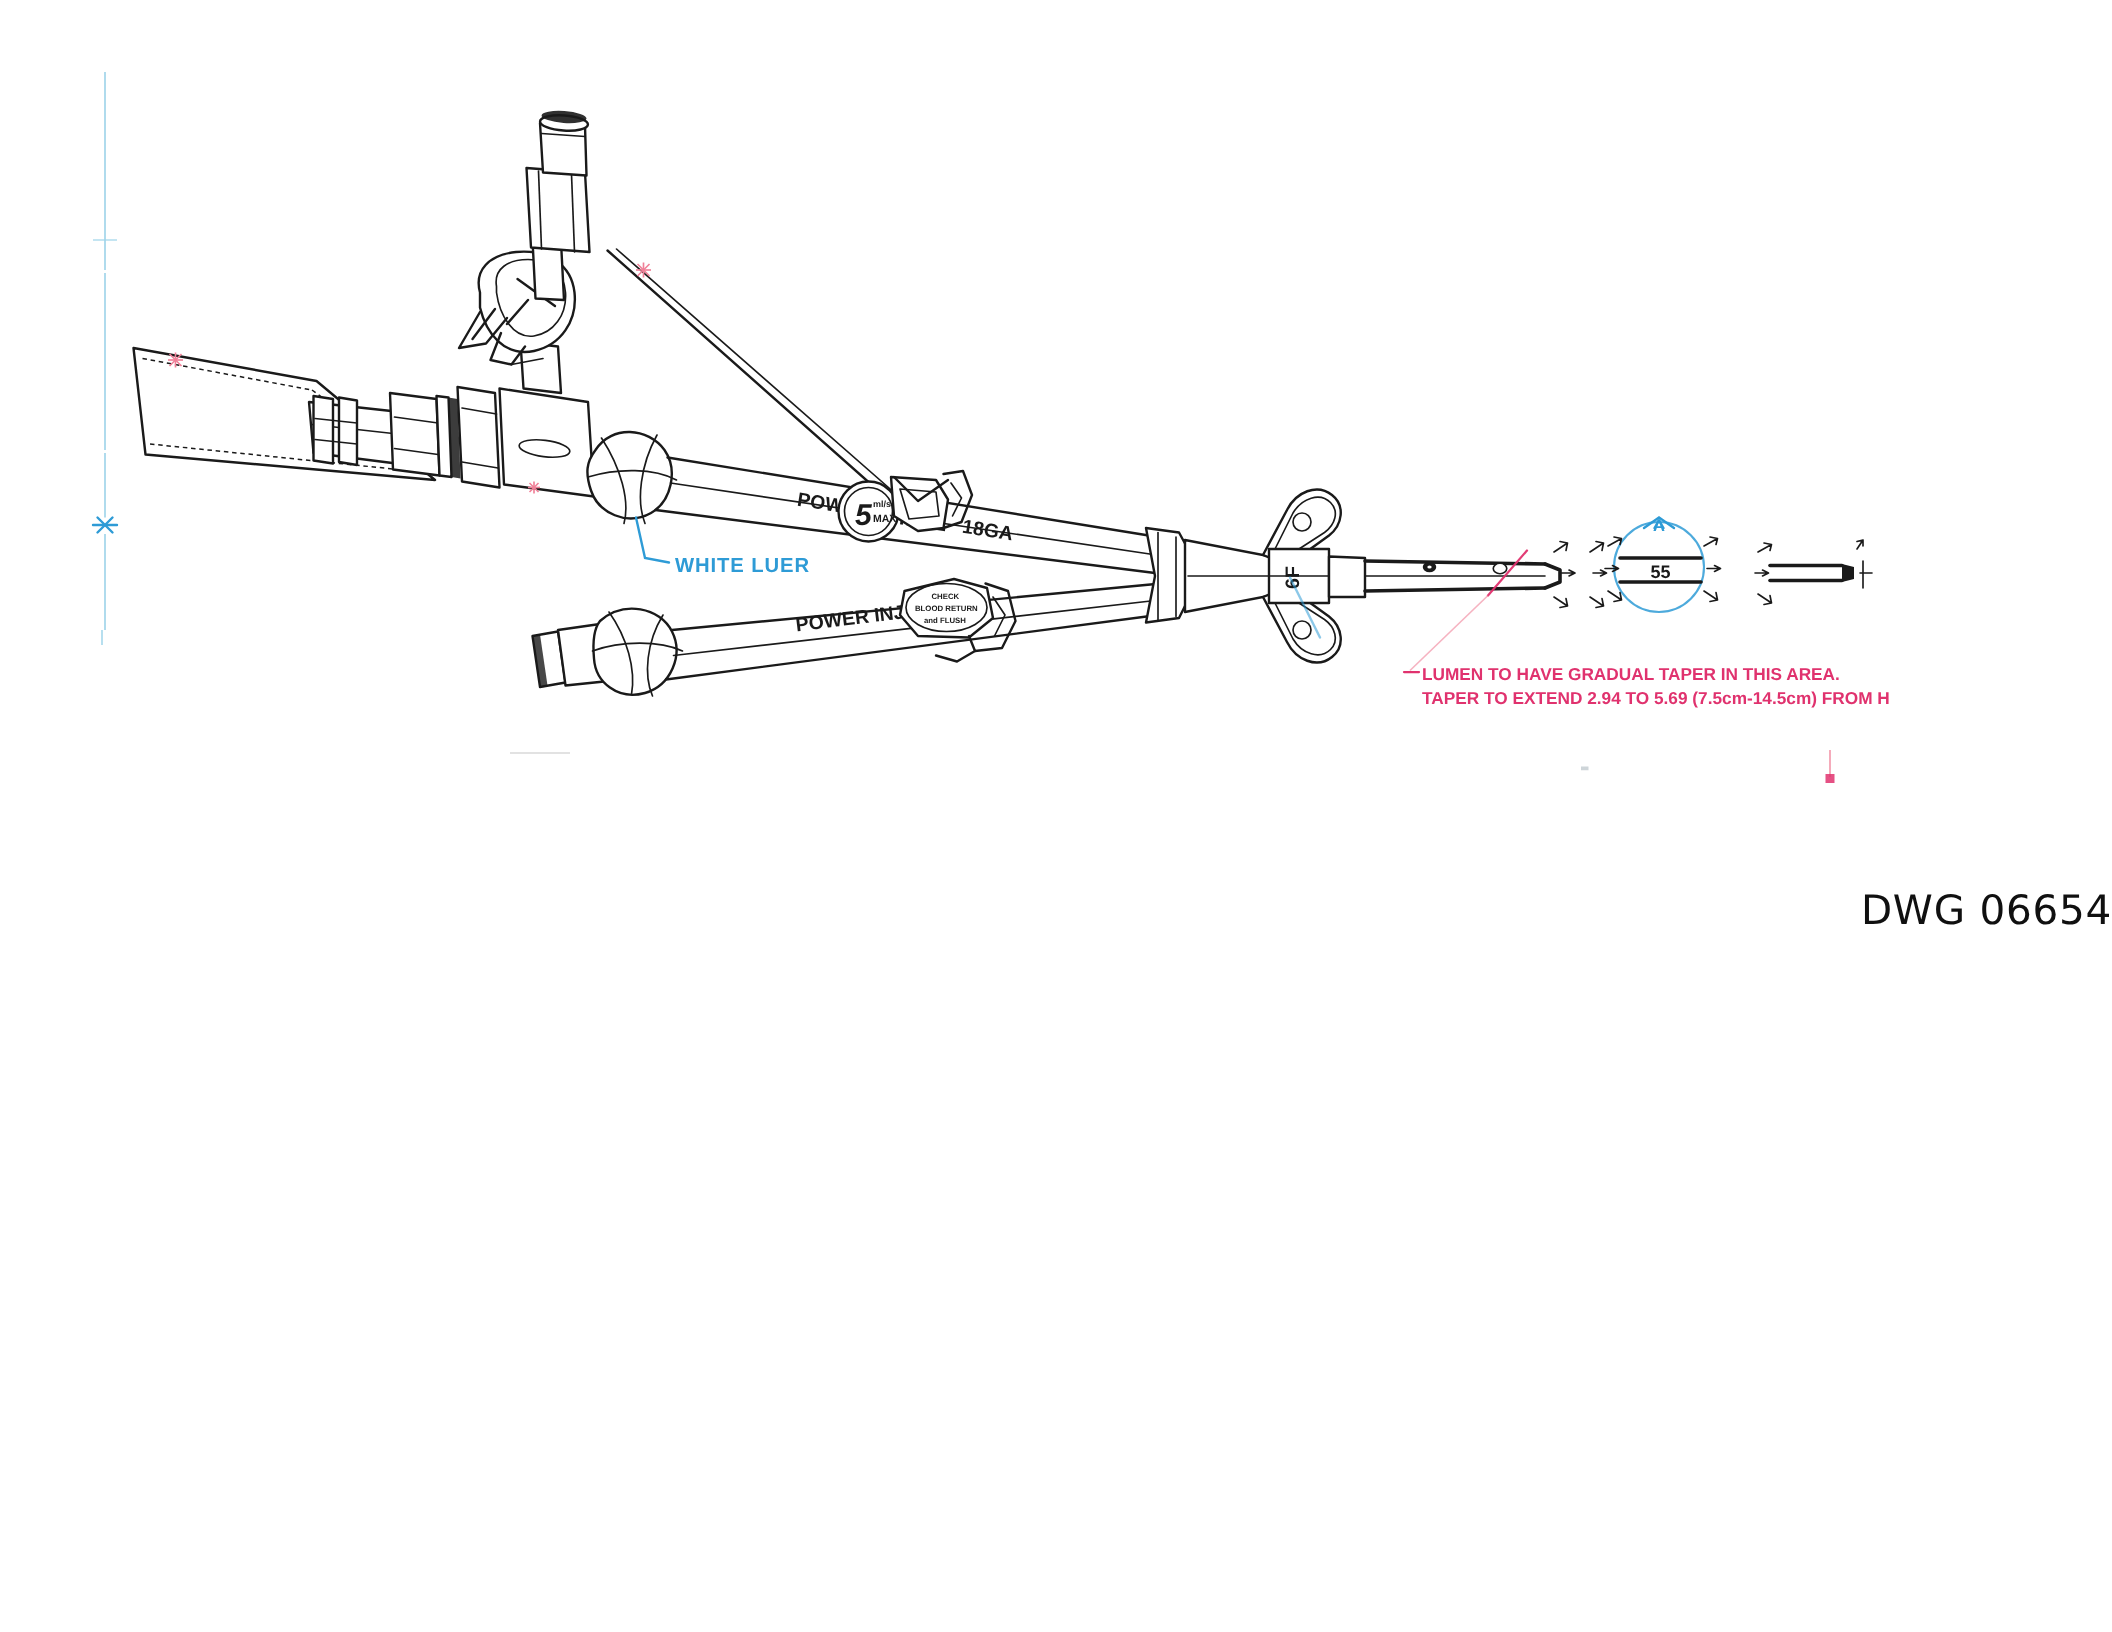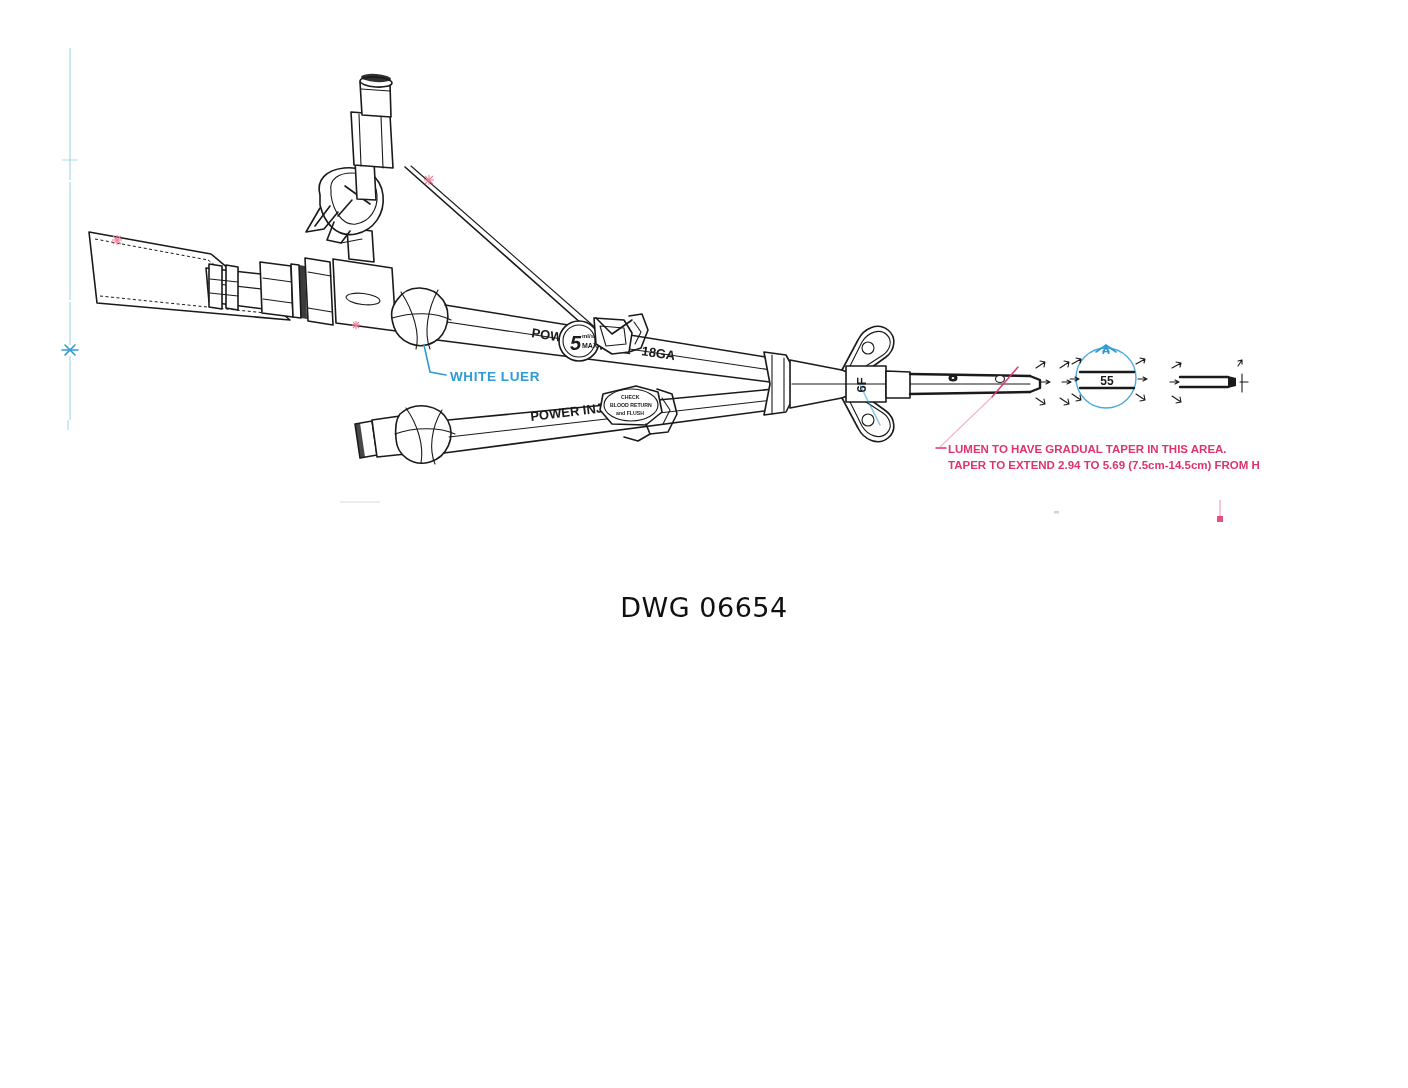--- a/index.html
+++ b/index.html
@@ -20,21 +20,21 @@
     left: 0;
     top: 0;
     width: 1408px;
     height: 1088px;
   }
   .dwg-title {
     position: absolute;
     left: 0;
     top: 592px;
     width: 1408px;
-    text-align: center;
+    text-align: right;
     font-family: "DejaVu Sans", sans-serif;
     font-size: 27px;
     letter-spacing: 0.5px;
     color: #101010;
     user-select: none;
   }
   svg text { user-select: none; }
 </style>
 </head>
 <body>

